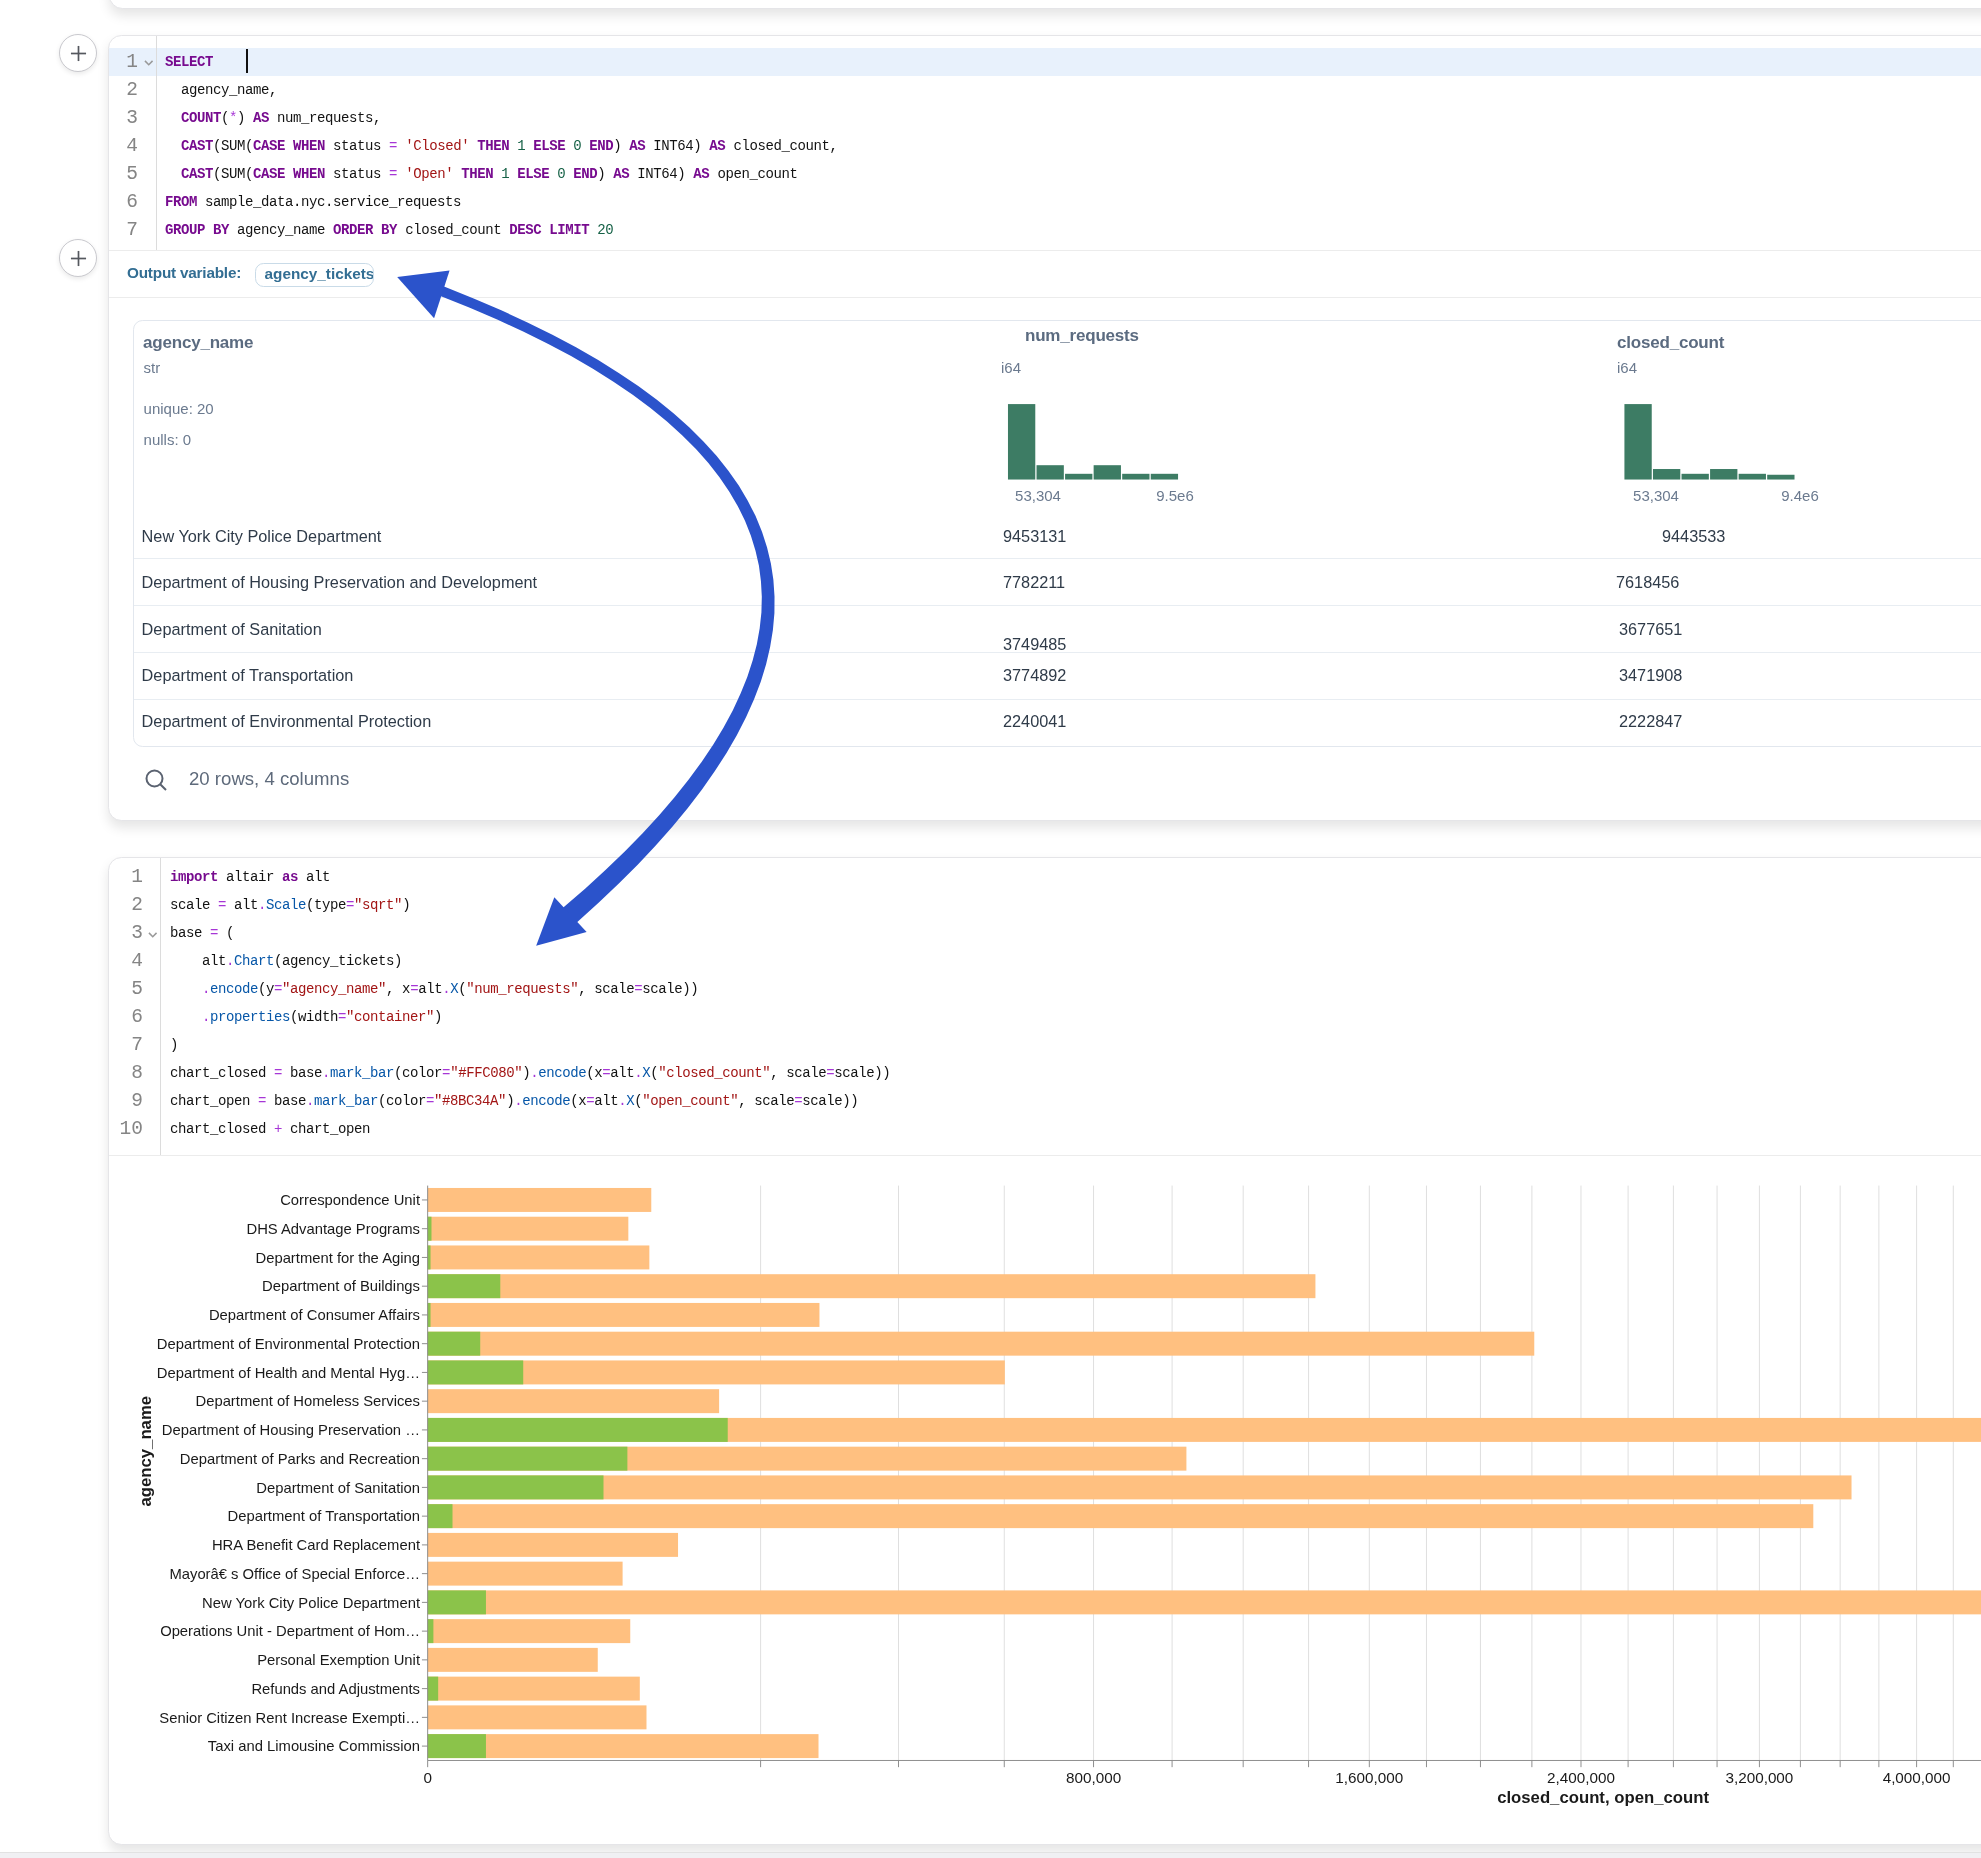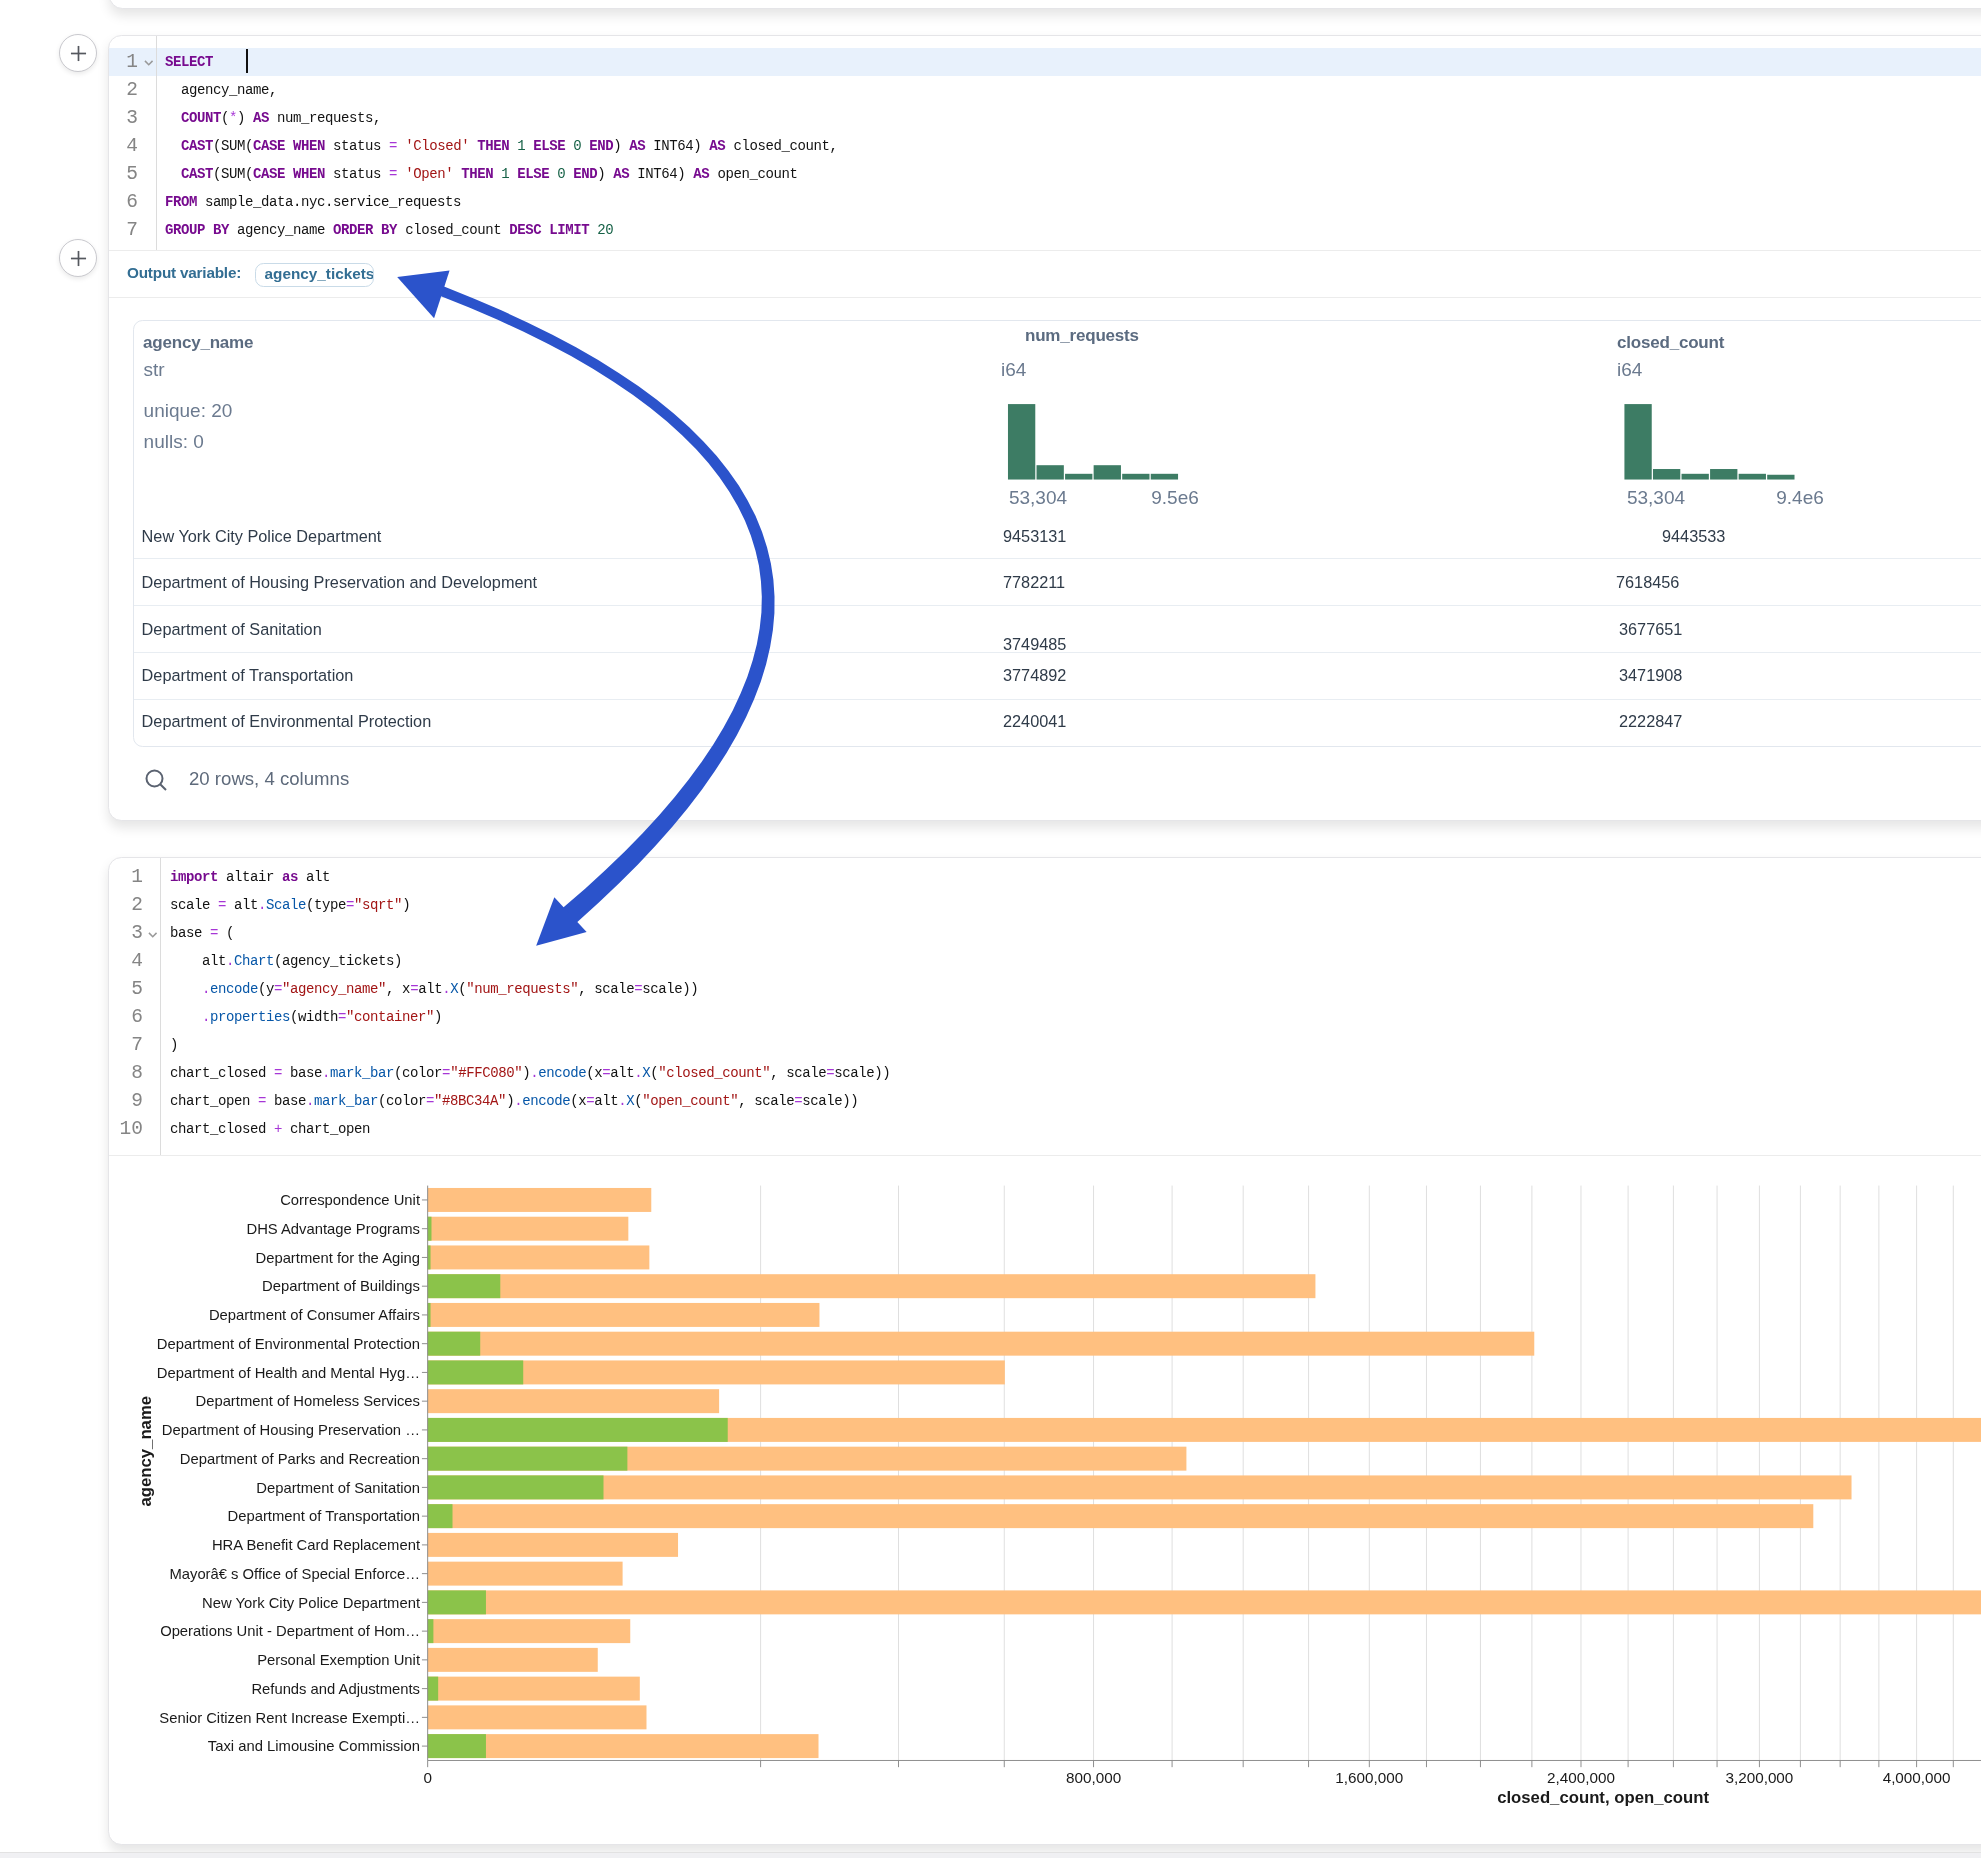--- a/index.html
+++ b/index.html
@@ -4,21 +4,21 @@
 html,body{margin:0;padding:0;background:#fff;width:1982px;height:1858px;overflow:hidden;font-family:"Liberation Sans",sans-serif;}
 .abs{position:absolute;}
 .card{position:absolute;background:#fff;border:1px solid #e5e5e8;border-radius:13.4px;box-shadow:0 6.7px 11.5px rgba(0,0,0,.10);}
 pre{margin:0;font-family:"Liberation Mono",monospace;font-size:14px;letter-spacing:-0.4px;line-height:28px;color:#121212;}
 .gut{position:absolute;font-family:"Liberation Mono",monospace;font-size:19.5px;line-height:28px;color:#858585;text-align:right;}
 .plus{position:absolute;width:36px;height:36px;border:1px solid #c9c9ce;border-radius:50%;background:#fff;box-shadow:0 1.9px 4.8px rgba(0,0,0,.09);}
 .plus svg{position:absolute;left:9.6px;top:9.6px;}
 .rowsep{position:absolute;left:0;height:1px;background:#e8edf2;}
 .rowtxt{position:absolute;font-size:16.3px;color:#2f3b49;}
 .hl{font-size:17px;font-weight:bold;color:#5b6b80;position:absolute;letter-spacing:-0.2px;}
-.hs{font-size:19px;color:#6b7a8f;position:absolute;}
+.hs{font-size:15px;color:#6b7a8f;position:absolute;}
 
 </style></head><body>
 <div class="card" style="left:109px;top:-31px;width:1892px;height:38px;border-radius:13.4px;"></div>
 <div class="plus" style="left:59px;top:34px;">
     <svg width="17" height="17" viewBox="0 0 18 18" stroke="#55585e" stroke-width="1.8">
       <line x1="9" y1="1" x2="9" y2="17"></line>
       <line x1="1" y1="9" x2="17" y2="9"></line>
     </svg>
   </div>
 <div class="plus" style="left:59px;top:239px;">

